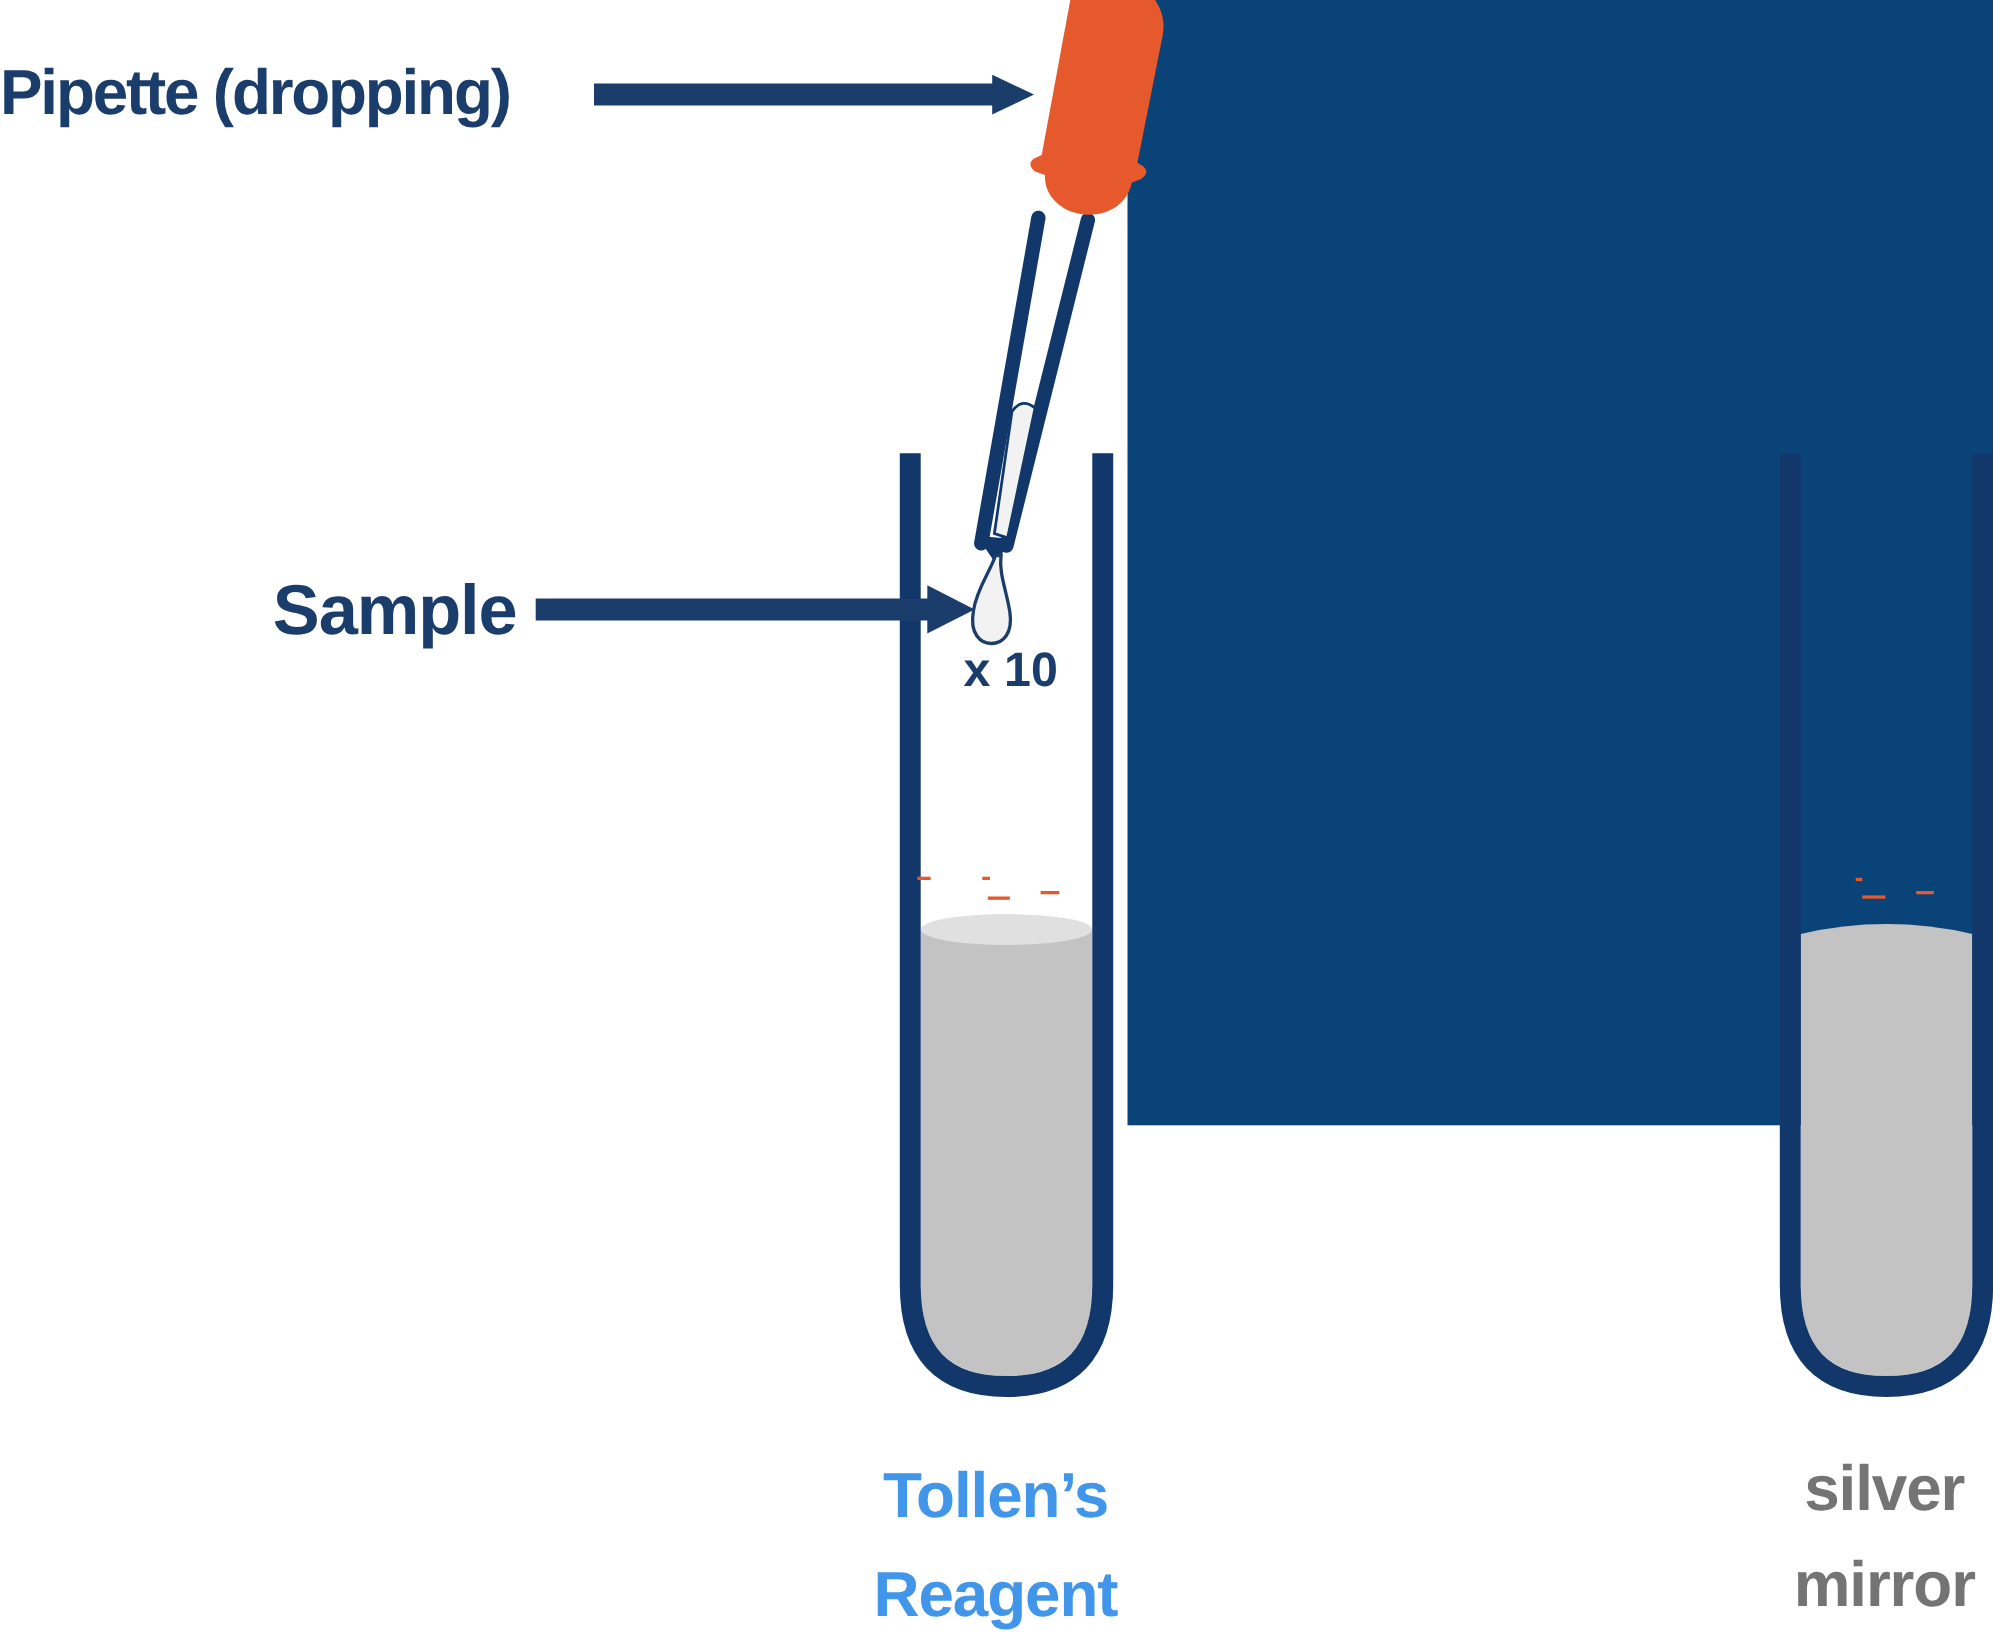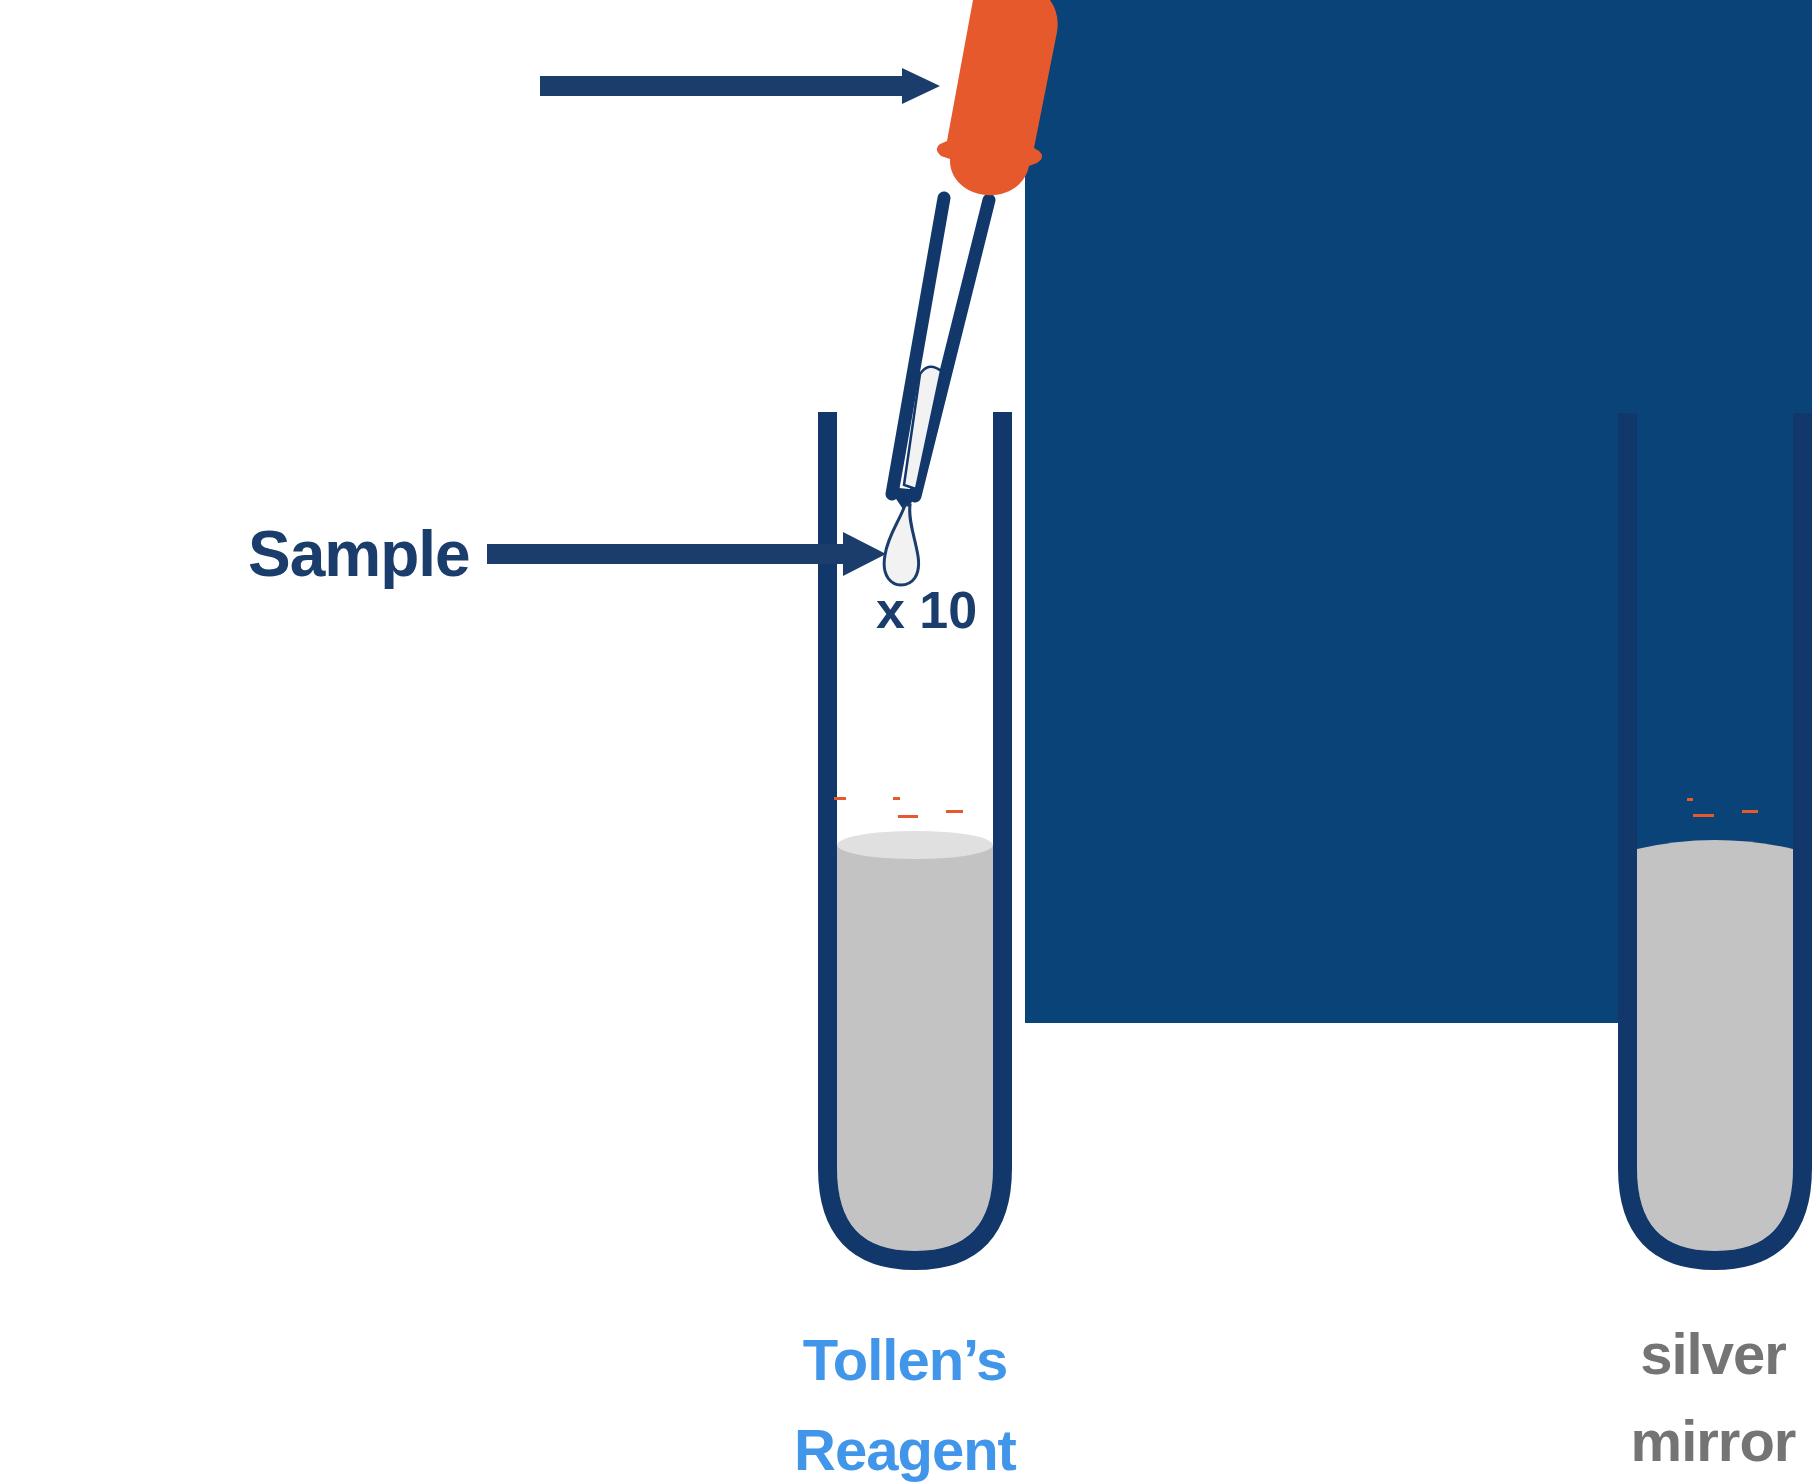--- a/index.html
+++ b/index.html
@@ -26,21 +26,21 @@
   .drop{fill:var(--pipette-liquid-white,#F1F1F1);stroke:var(--label-navy,#1B3D6B);stroke-width:3;}
 
   .lbl{
     position:absolute;
     font-weight:700;
     color:var(--label-navy,#1B3D6B);
     white-space:nowrap;
   }
   #pipette-label{left:0px;top:50px;font-size:58px;line-height:70px;letter-spacing:-2px;}
   #sample-label{left:248px;top:519px;font-size:64px;line-height:70px;letter-spacing:-1px;}
-  #drop-count-label{left:876px;top:585px;font-size:52px;line-height:50px;}
+  #drop-count-label{left:876px;top:585px;font-size:44px;line-height:50px;}
   #tollens-caption{
     left:690px;top:1315px;width:430px;
     font-size:58px;line-height:90px;letter-spacing:-1px;
     text-align:center;color:var(--tollens-caption-blue,#4196EA);
   }
   #silver-caption{
     left:1563px;top:1310px;width:300px;
     font-size:58px;line-height:87px;letter-spacing:-1px;
     text-align:center;color:var(--silver-caption-gray,#747474);
   }
@@ -93,20 +93,21 @@
       <path class="arrow-line" d="M 540 86 L 904 86"></path>
       <polygon class="arrow-head" points="902,68 940,86 902,104"></polygon>
     </g>
 
     <g>
       <path class="arrow-line" d="M 487 554 L 846 554"></path>
       <polygon class="arrow-head" points="843,532 886,554 843,576"></polygon>
     </g>
   </svg>
 
+  <div class="lbl" id="pipette-label">Pipette (dropping)</div>
 
   <div class="lbl" id="sample-label">Sample</div>
 
   <div class="lbl" id="drop-count-label">x 10</div>
 
   <div class="lbl" id="tollens-caption">
     <span class="cap-line">Tollen’s</span>
     <span class="cap-line">Reagent</span>
   </div>
 

